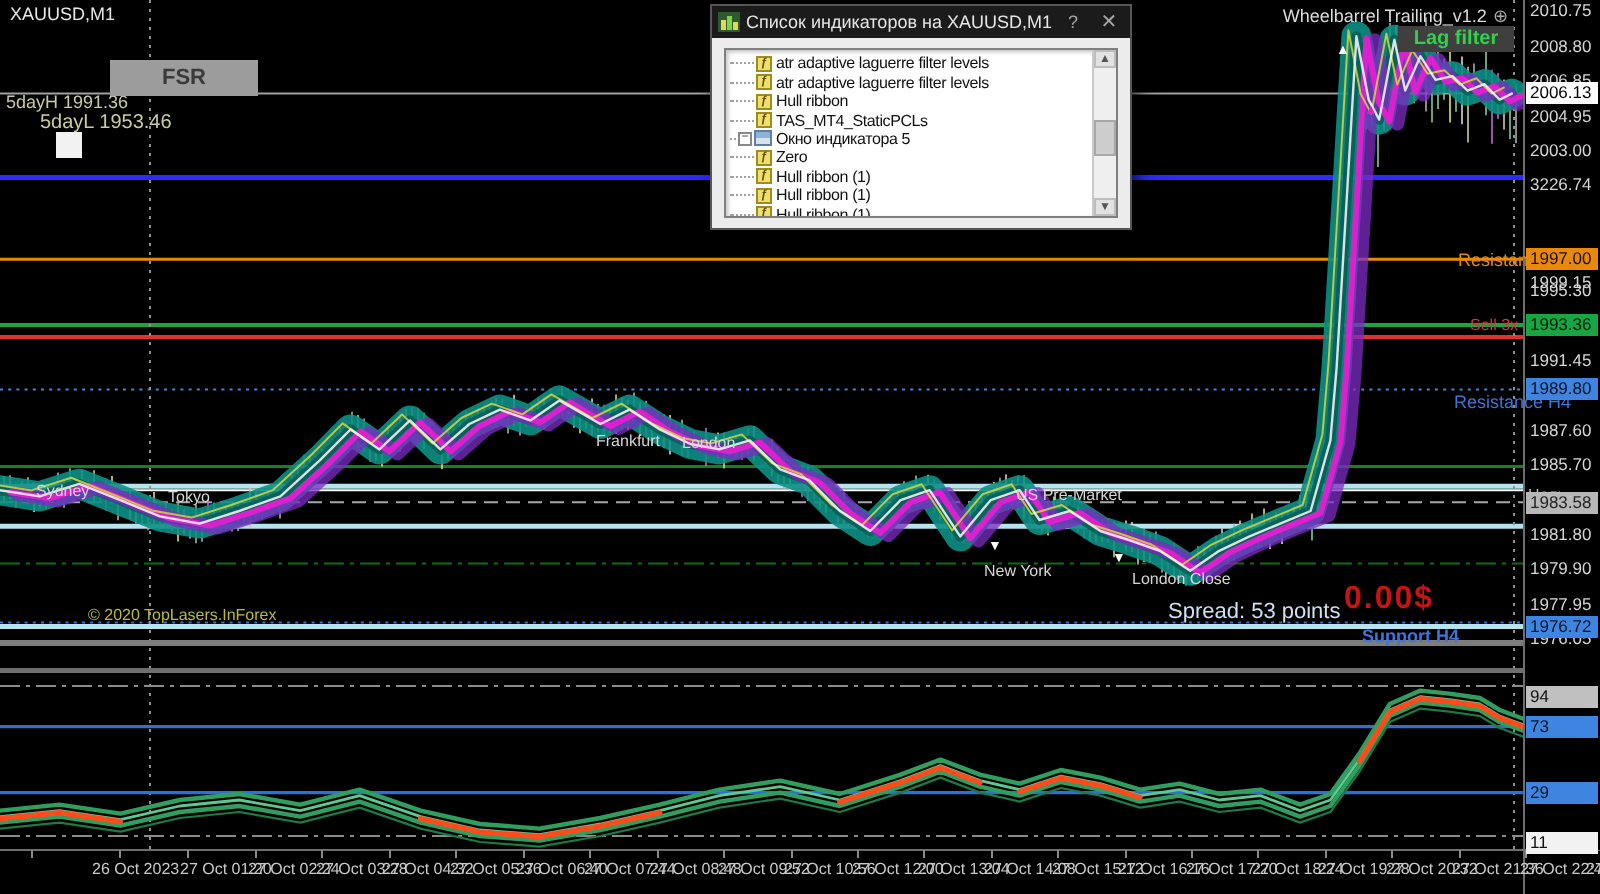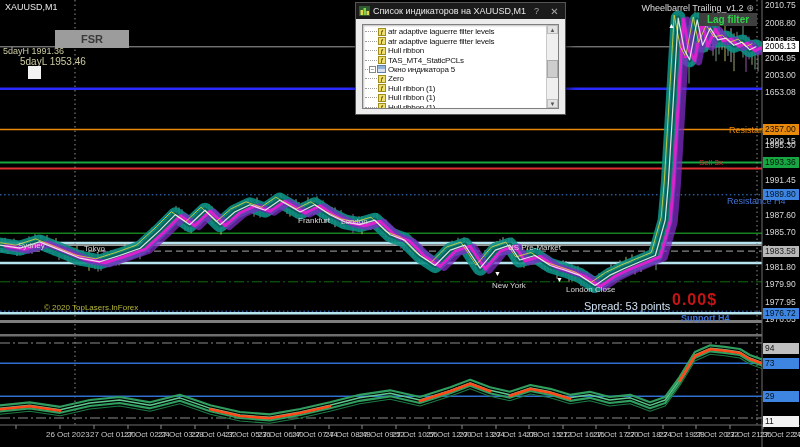--- a/index.html
+++ b/index.html
@@ -17,21 +17,21 @@
   #lbl-trailing{right:46px;top:3px;font-size:9px;color:#dcdcdc;}
   #trail-ico{color:#a8a8a8;margin-left:3px;}
   #box-lag{left:699px;top:13px;width:58px;height:13px;background:#3f3f3f;color:#2fd24a;
            font-weight:bold;font-size:10px;text-align:center;line-height:13px;z-index:6;}
   #lbl-copy{left:8px;top:303px;font-size:8px;color:#b9b93c;padding-left:36px;}
   #lbl-spread{left:584px;top:300px;font-size:11px;color:#cfe0f0;}
   #lbl-cost{left:672px;top:291px;font-size:16px;font-weight:bold;color:#c51414;letter-spacing:1px;}
   #lbl-support{left:681px;top:313px;font-size:9px;color:#3f74d8;font-weight:bold;}
   #lbl-resd{left:729px;top:125px;font-size:9px;color:#e8890c;}
   #lbl-resh4{left:727px;top:196px;font-size:9px;color:#3f74d8;}
-  #lbl-sell{left:699px;top:158px;font-size:8px;color:#e03030;}
+  #lbl-sell{left:735px;top:158px;font-size:8px;color:#e03030;}
   #lbl-target{left:764px;top:243px;font-size:8px;color:#bdbdbd;}
   .sess{position:absolute;font-size:8px;color:#d6d6d6;white-space:nowrap;z-index:4;}
   .arrow{position:absolute;font-size:7px;line-height:7px;z-index:4;}
   #scalebg{position:absolute;left:763px;top:0;width:37px;height:425px;background:#000;z-index:3;}
   .ptick{position:absolute;left:765px;font-size:8.5px;color:#d6d6d6;white-space:nowrap;z-index:4;}
   .pbox{position:absolute;left:763px;width:36px;height:11px;font-size:8.5px;line-height:11px;
         padding-left:2px;white-space:nowrap;z-index:5;}
   .tlab{position:absolute;top:430px;font-size:8px;color:#cacaca;white-space:nowrap;z-index:4;padding-left:44px;}
   
   #dialog{position:absolute;left:355px;top:2px;width:211px;height:113px;background:#ececec;
@@ -492,32 +492,32 @@
           <span class="sb-dn">▼</span>
         </div>
       </div>
     </div>
   </div>
 <div class="ptick" style="top: -0.0169875px;">2010.75</div>
     <div class="ptick" style="top: 17.6501px;">2008.80</div>
     <div class="ptick" style="top: 35.3171px;">2006.85</div>
     <div class="ptick" style="top: 52.5311px;">2004.95</div>
     <div class="ptick" style="top: 70.1982px;">2003.00</div>
-    <div class="ptick" style="top: 87.4122px;">1653.08</div>
+    <div class="ptick" style="top: 87.4122px;">3226.74</div>
     <div class="ptick" style="top: 105.079px; margin-top: 31px;">1999.15</div>
     <div class="ptick" style="top: 139.96px;">1995.30</div>
     <div class="ptick" style="top: 174.841px;">1991.45</div>
     <div class="ptick" style="top: 209.723px;">1987.60</div>
     <div class="ptick" style="top: 226.937px;">1985.70</div>
     <div class="ptick" style="top: 262.271px;">1981.80</div>
     <div class="ptick" style="top: 279.485px;">1979.90</div>
     <div class="ptick" style="top: 297.152px;">1977.95</div>
     <div class="ptick" style="top: 314.366px;">1976.05</div>
     <div class="pbox" style="top: 41.3403px; background: rgb(255, 255, 255); color: rgb(0, 0, 0);">2006.13</div>
-    <div class="pbox" style="top: 124.058px; background: rgb(232, 137, 12); color: rgb(26, 16, 0);">2357.00</div>
+    <div class="pbox" style="top: 124.058px; background: rgb(232, 137, 12); color: rgb(26, 16, 0);">1997.00</div>
     <div class="pbox" style="top: 157.037px; background: rgb(24, 166, 66); color: rgb(4, 24, 10);">1993.36</div>
     <div class="pbox" style="top: 189.29px; background: rgb(61, 133, 224); color: rgb(6, 19, 31);">1989.80</div>
     <div class="pbox" style="top: 245.644px; background: rgb(184, 184, 184); color: rgb(34, 34, 34);">1983.58</div>
     <div class="pbox" style="top: 307.796px; background: rgb(61, 133, 224); color: rgb(6, 19, 31);">1976.72</div>
     <div class="pbox" style="top: 342.75px; background: rgb(192, 192, 192); color: rgb(17, 17, 17);">94</div>
     <div class="pbox" style="top: 357.75px; background: rgb(61, 133, 224); color: rgb(6, 19, 31);">73</div>
     <div class="pbox" style="top: 390.75px; background: rgb(61, 133, 224); color: rgb(6, 19, 31);">29</div>
     <div class="pbox" style="top: 416.25px; background: rgb(242, 242, 242); color: rgb(17, 17, 17);">11</div>
     <div class="tlab" style="left: 2px;">26 Oct 2023</div>
     <div class="tlab" style="left: 46px;">27 Oct 01:20</div>

